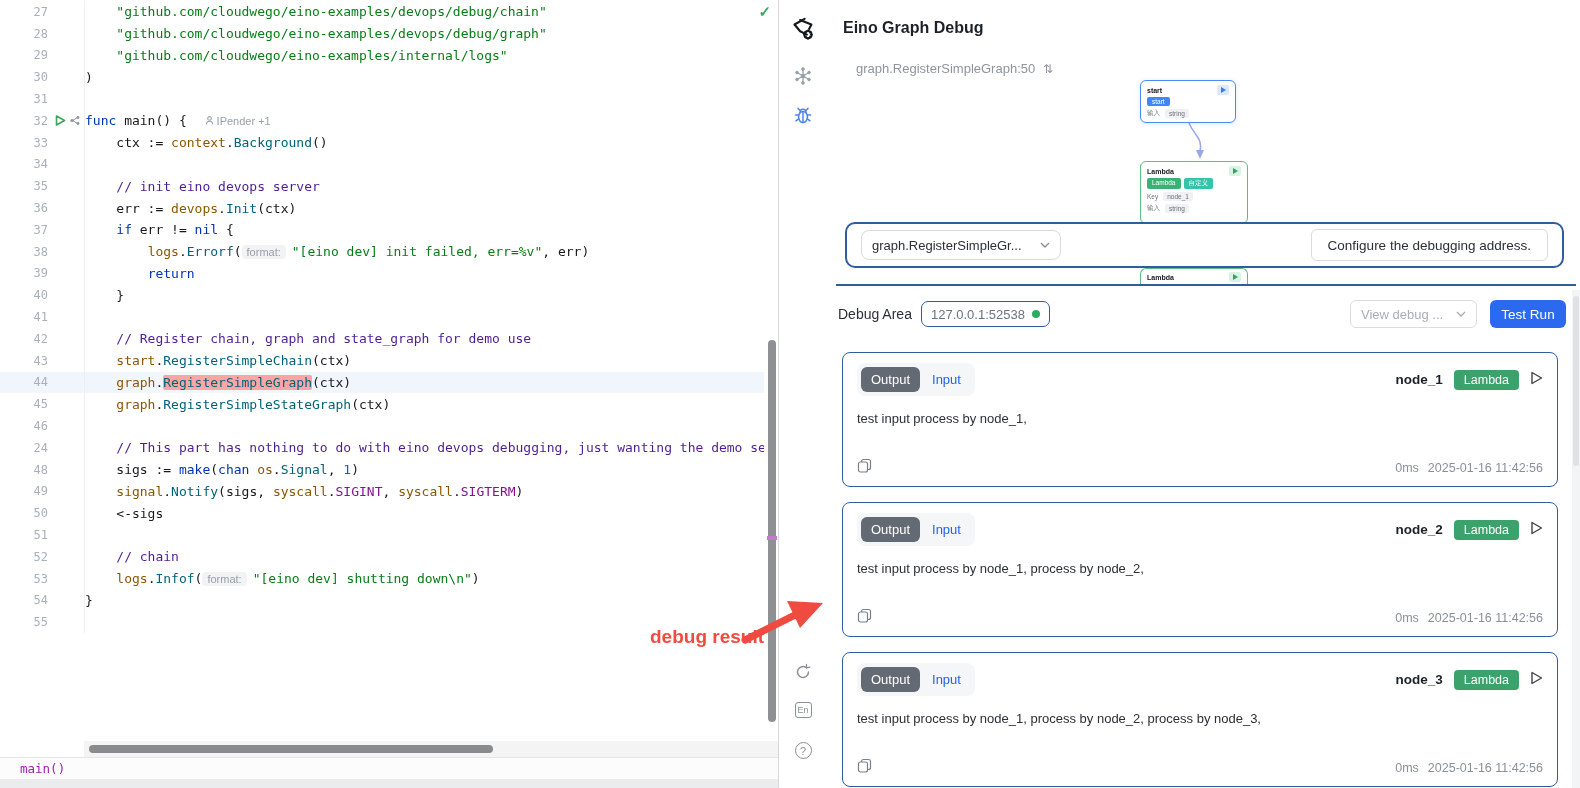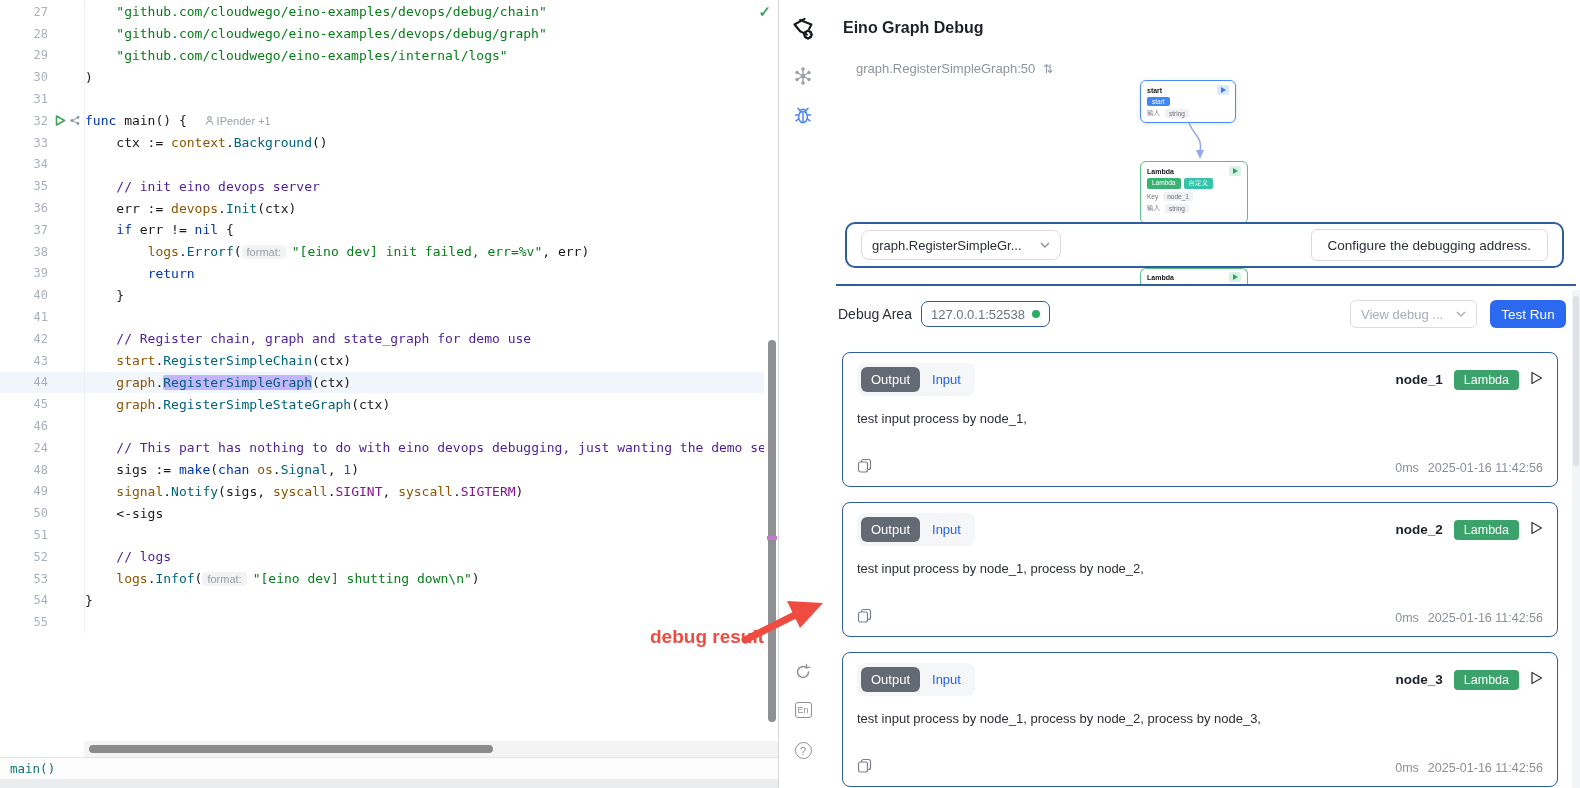--- a/index.html
+++ b/index.html
@@ -10,31 +10,31 @@
   .editor{position:absolute;left:0;top:0;width:779px;height:788px;background:#fff;border-right:1px solid #d7d8da;box-sizing:border-box;}
   #code-lines{position:absolute;left:0;top:1px;right:14px;}
   .code-row{display:flex;height:21.8px;align-items:center;white-space:pre;font-family:"DejaVu Sans Mono",monospace;font-size:13px;}
   .code-row.current{background:#f1f5fc;}
   .ln{width:48px;flex:none;text-align:right;color:#a9b0bc;font-size:12px;}
   .gut-ic{width:36px;flex:none;display:flex;align-items:center;gap:3px;padding-left:7px;box-sizing:border-box;height:100%;}
   .code-text{flex:1;overflow:hidden;border-left:1px solid #efefef;height:100%;display:flex;align-items:center;}
   .tk-plain{color:#17191d;} .tk-str{color:#067d17;} .tk-kw{color:#0033b3;}
   .tk-pkg{color:#8c5500;} .tk-fn{color:#00627a;} .tk-const{color:#871094;}
   .tk-num{color:#1750eb;} .tk-cmt{color:#4c1d95;}
-  .tk-hl{background:#c4b5fd;border-radius:2px;}
+  .tk-hl{background:#fca5a5;border-radius:2px;}
   .tk-hint{font-family:"Liberation Sans",sans-serif;font-size:11px;color:#989ea8;background:#f2f3f5;border-radius:4px;padding:1px 5px;margin-right:6px;}
   .tk-vision{font-family:"Liberation Sans",sans-serif;font-size:11px;color:#99a1ab;margin-left:10px;display:inline-flex;align-items:center;gap:3px;}
   .ed-check{position:absolute;right:7px;top:3px;color:#3fa45c;font-size:15px;font-weight:bold;}
   .vscroll{position:absolute;right:2px;top:340px;width:8px;height:382px;background:#8f9094;border-radius:4px;}
   .vcs-mark{position:absolute;right:1px;top:536px;width:10px;height:4px;background:#c478cf;}
   .hscroll-track{position:absolute;left:84px;right:0;top:741px;height:16px;background:#f4f4f5;}
   .hscroll{position:absolute;left:5px;top:4px;width:404px;height:8px;background:#8a8b8d;border-radius:4px;}
   .breadcrumb{position:absolute;left:0;top:757px;width:100%;height:22px;background:#fcfcfd;border-top:1px solid #e4e5e7;
-              display:flex;align-items:center;padding-left:10px;box-sizing:border-box;
-              font-family:"DejaVu Sans Mono",monospace;font-size:12.5px;color:#0f766e;}
+              display:flex;align-items:center;padding-left:20px;box-sizing:border-box;
+              font-family:"DejaVu Sans Mono",monospace;font-size:12.5px;color:#a21caf;}
   .bottom-strip{position:absolute;left:0;top:779px;width:100%;height:9px;background:#ebecee;}
 
   
   .panel{position:absolute;left:780px;top:0;width:800px;height:788px;background:#fff;}
   .rail-icon{position:absolute;left:9px;width:28px;display:flex;justify-content:center;}
   .panel-title{position:absolute;left:63px;top:19px;font-size:16px;font-weight:700;color:#1c2128;}
   .graph-label{position:absolute;left:76px;top:61px;font-size:13px;color:#8f949c;display:flex;align-items:center;gap:8px;}
   .sort-glyph{font-size:12px;color:#8f949c;}
 
   .gnode{position:absolute;background:#fff;border-radius:6px;box-sizing:border-box;padding:4px 6px;}
@@ -133,21 +133,21 @@
         <div class="code-row"><span class="ln">42</span><span class="gut-ic"></span><span class="code-text"><span class="tk-plain">    </span><span class="tk-cmt">// Register chain, graph and state_graph for demo use</span></span></div>
         <div class="code-row"><span class="ln">43</span><span class="gut-ic"></span><span class="code-text"><span class="tk-plain">    </span><span class="tk-pkg">start</span><span class="tk-plain">.</span><span class="tk-fn">RegisterSimpleChain</span><span class="tk-plain">(ctx)</span></span></div>
         <div class="code-row current"><span class="ln">44</span><span class="gut-ic"></span><span class="code-text"><span class="tk-plain">    </span><span class="tk-pkg">graph</span><span class="tk-plain">.</span><span class="tk-fn tk-hl">RegisterSimpleGraph</span><span class="tk-plain">(ctx)</span></span></div>
         <div class="code-row"><span class="ln">45</span><span class="gut-ic"></span><span class="code-text"><span class="tk-plain">    </span><span class="tk-pkg">graph</span><span class="tk-plain">.</span><span class="tk-fn">RegisterSimpleStateGraph</span><span class="tk-plain">(ctx)</span></span></div>
         <div class="code-row"><span class="ln">46</span><span class="gut-ic"></span><span class="code-text"></span></div>
         <div class="code-row"><span class="ln">24</span><span class="gut-ic"></span><span class="code-text"><span class="tk-plain">    </span><span class="tk-cmt">// This part has nothing to do with eino devops debugging, just wanting the demo serv</span></span></div>
         <div class="code-row"><span class="ln">48</span><span class="gut-ic"></span><span class="code-text"><span class="tk-plain">    sigs := </span><span class="tk-kw">make</span><span class="tk-plain">(</span><span class="tk-kw">chan</span><span class="tk-plain"> </span><span class="tk-pkg">os</span><span class="tk-plain">.</span><span class="tk-fn">Signal</span><span class="tk-plain">, </span><span class="tk-num">1</span><span class="tk-plain">)</span></span></div>
         <div class="code-row"><span class="ln">49</span><span class="gut-ic"></span><span class="code-text"><span class="tk-plain">    </span><span class="tk-pkg">signal</span><span class="tk-plain">.</span><span class="tk-fn">Notify</span><span class="tk-plain">(sigs, </span><span class="tk-pkg">syscall</span><span class="tk-plain">.</span><span class="tk-const">SIGINT</span><span class="tk-plain">, </span><span class="tk-pkg">syscall</span><span class="tk-plain">.</span><span class="tk-const">SIGTERM</span><span class="tk-plain">)</span></span></div>
         <div class="code-row"><span class="ln">50</span><span class="gut-ic"></span><span class="code-text"><span class="tk-plain">    &lt;-sigs</span></span></div>
         <div class="code-row"><span class="ln">51</span><span class="gut-ic"></span><span class="code-text"></span></div>
-        <div class="code-row"><span class="ln">52</span><span class="gut-ic"></span><span class="code-text"><span class="tk-plain">    </span><span class="tk-cmt">// logs</span></span></div>
+        <div class="code-row"><span class="ln">52</span><span class="gut-ic"></span><span class="code-text"><span class="tk-plain">    </span><span class="tk-cmt">// chain</span></span></div>
         <div class="code-row"><span class="ln">53</span><span class="gut-ic"></span><span class="code-text"><span class="tk-plain">    </span><span class="tk-pkg">logs</span><span class="tk-plain">.</span><span class="tk-fn">Infof</span><span class="tk-plain">(</span><span class="tk-hint">format:</span><span class="tk-str">"[eino dev] shutting down\n"</span><span class="tk-plain">)</span></span></div>
         <div class="code-row"><span class="ln">54</span><span class="gut-ic"></span><span class="code-text"><span class="tk-plain">}</span></span></div>
         <div class="code-row"><span class="ln">55</span><span class="gut-ic"></span><span class="code-text"></span></div>
       </div>
     <div class="ed-check">✓</div>
     <div class="vscroll"></div>
     <div class="vcs-mark"></div>
     <div class="hscroll-track">
       <div class="hscroll"></div>
     </div>

